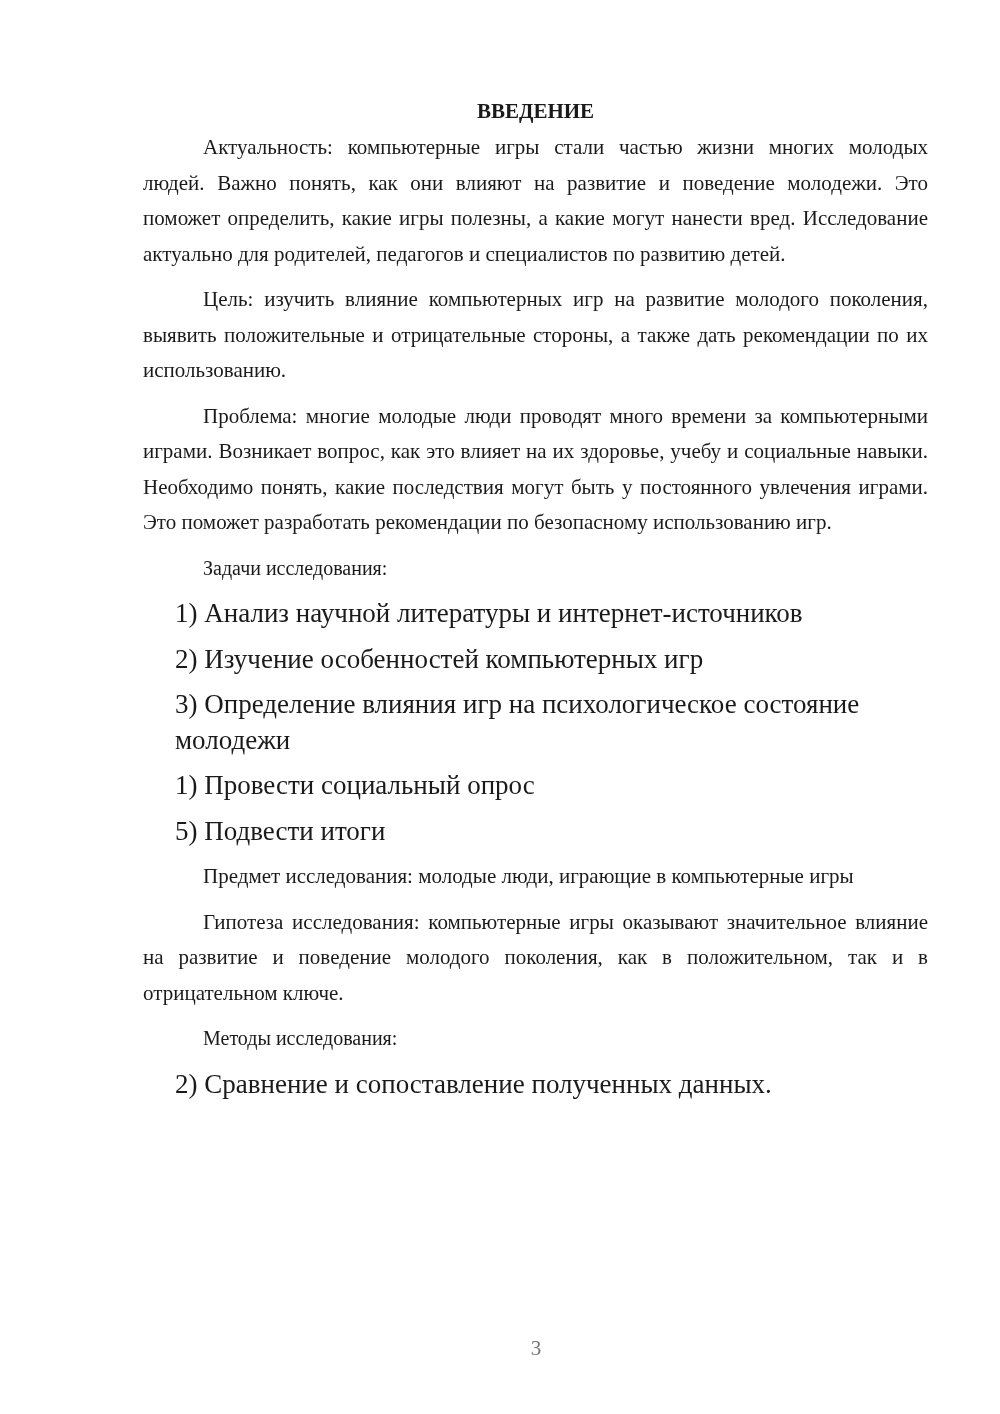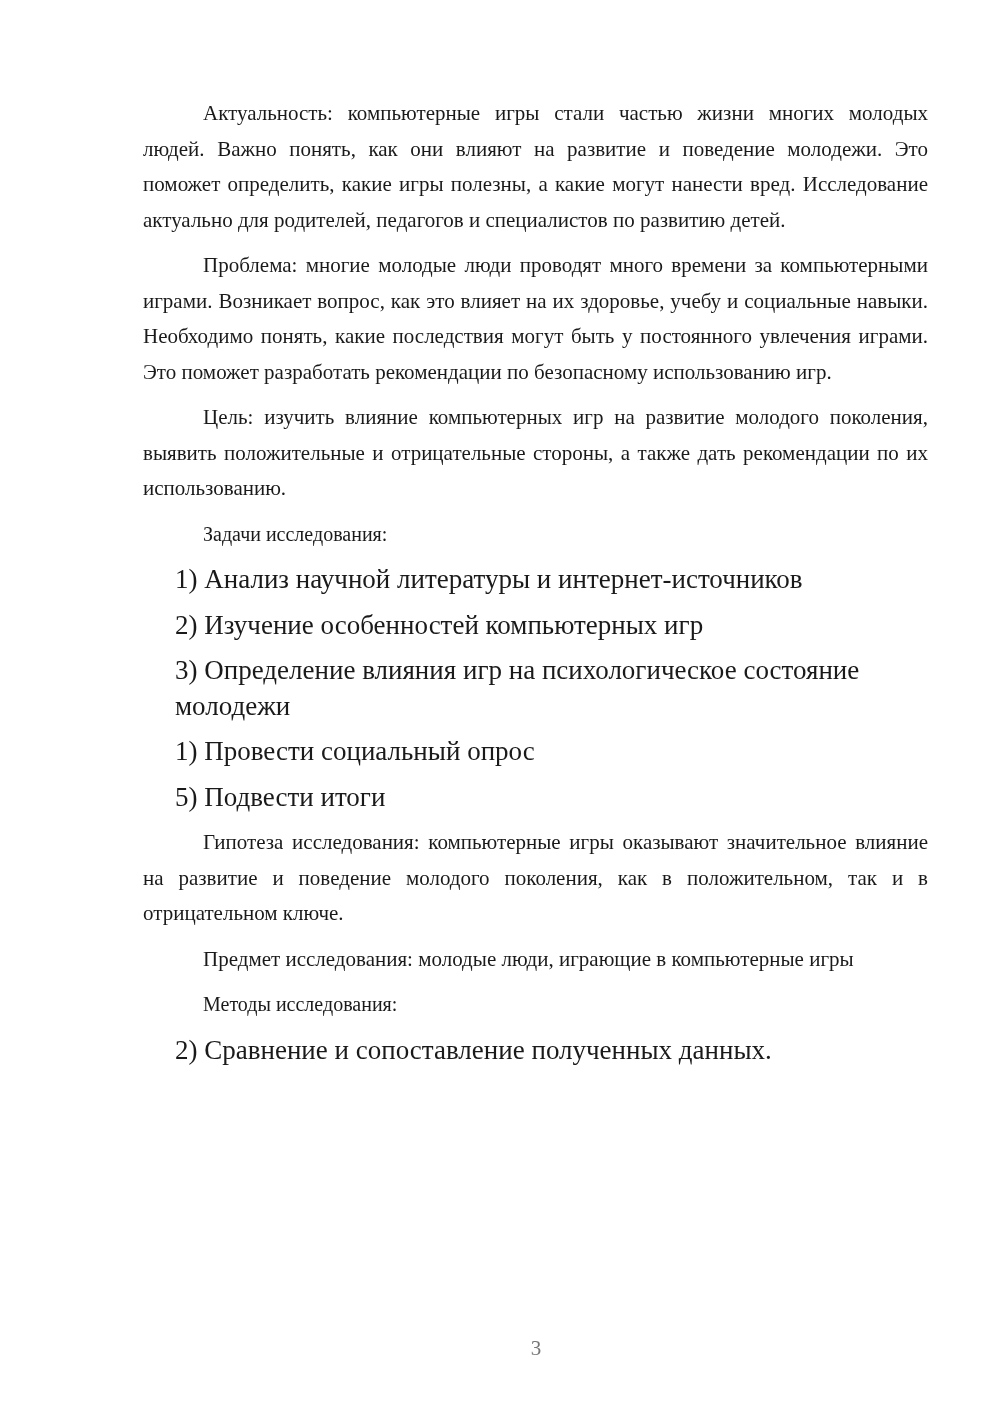--- a/index.html
+++ b/index.html
@@ -60,36 +60,37 @@
       top: 1336px;
       text-align: center;
       font-size: 21px;
       color: #777777;
     }
   </style>
 </head>
 <body>
 
 <div class="page">
+  <h1 class="title">ВВЕДЕНИЕ</h1>
 
   <p class="para">Актуальность: компьютерные игры стали частью жизни многих молодых людей. Важно понять, как они влияют на развитие и поведение молодежи. Это поможет определить, какие игры полезны, а какие могут нанести вред. Исследование актуально для родителей, педагогов и специалистов по развитию детей.</p>
+  <p class="para">Цель: изучить влияние компьютерных игр на развитие молодого поколения, выявить положительные и отрицательные стороны, а также дать рекомендации по их использованию.</p>
   <p class="para">Проблема: многие молодые люди проводят много времени за компьютерными играми. Возникает вопрос, как это влияет на их здоровье, учебу и социальные навыки. Необходимо понять, какие последствия могут быть у постоянного увлечения играми. Это поможет разработать рекомендации по безопасному использованию игр.</p>
-  <p class="para">Цель: изучить влияние компьютерных игр на развитие молодого поколения, выявить положительные и отрицательные стороны, а также дать рекомендации по их использованию.</p>
 
   <p class="label-line">Задачи исследования:</p>
   <ul class="list">
     <li class="list-item">1) Анализ научной литературы и интернет-источников</li>
     <li class="list-item">2) Изучение особенностей компьютерных игр</li>
     <li class="list-item">3) Определение влияния игр на психологическое состояние молодежи</li>
     <li class="list-item">1) Провести социальный опрос</li>
     <li class="list-item">5) Подвести итоги</li>
   </ul>
 
+  <p class="para">Предмет исследования: молодые люди, играющие в компьютерные игры</p>
   <p class="para">Гипотеза исследования: компьютерные игры оказывают значительное влияние на развитие и поведение молодого поколения, как в положительном, так и в отрицательном ключе.</p>
-  <p class="para">Предмет исследования: молодые люди, играющие в компьютерные игры</p>
 
   <p class="label-line">Методы исследования:</p>
   <ul class="list">
     <li class="list-item">2) Сравнение и сопоставление полученных данных.</li>
   </ul>
 </div>
 
 <div class="page-number">3</div>
 
 </body></html>

